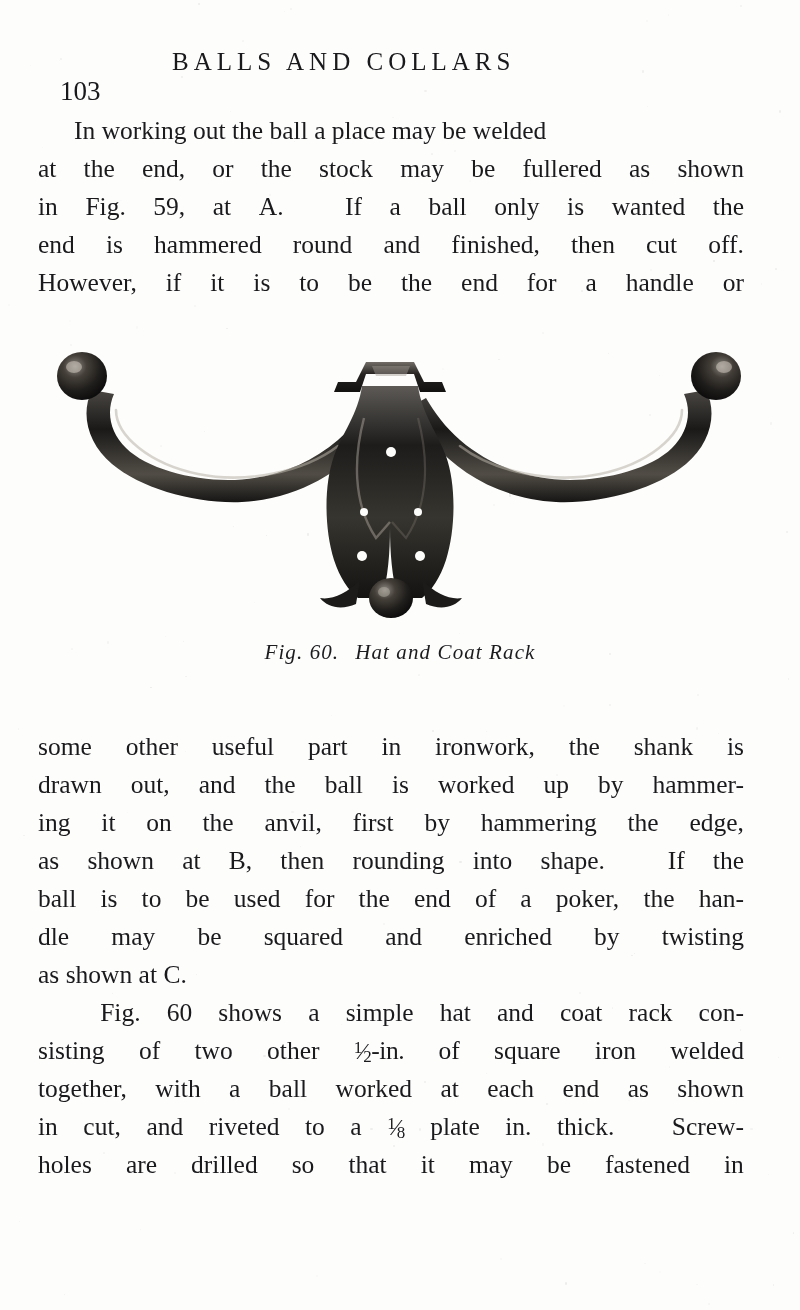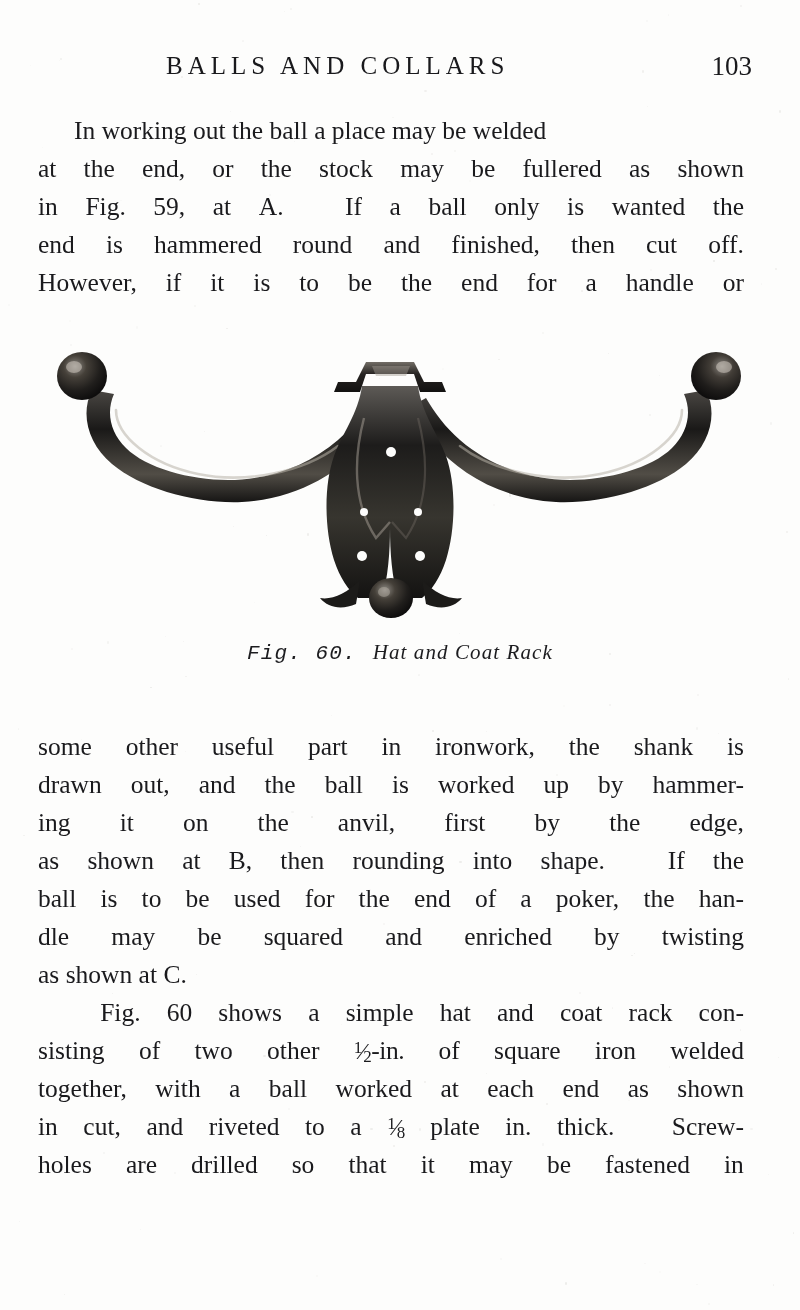--- a/index.html
+++ b/index.html
@@ -29,27 +29,28 @@
   .grain i {
     position: absolute;
     background: #b9b6b0;
     border-radius: 50%;
     display: block;
   }
 
   
   .runhead {
     position: absolute;
-    left: 54px;
+    left: 60px;
     right: 48px;
     top: 48px;
     height: 36px;
     display: flex;
-    align-items: center;
+    align-items: flex-start;
     justify-content: space-between;
+    flex-direction: column;
   }
   .runhead-title {
     font-size: 25px;
     letter-spacing: 5.0px;
     white-space: pre;
     margin-left: 112px;
     color: #19191c;
   }
   .folio {
     font-size: 27px;
@@ -115,21 +116,21 @@
     position: absolute;
     left: 0;
     right: 0;
     top: 640px;
     text-align: center;
     font-style: italic;
     font-size: 21px;
     letter-spacing: 1.1px;
     color: #1c1c1f;
   }
-  .caption .capnum { margin-right: 16px; font-family: Liberation Mono, monospace; }
+  .caption .capnum { margin-right: 16px; }
 </style>
 </head>
 <body>
 
 <div class="page">
 
   <div class="grain" id="grain">
       <i style="width: 1.66047px; height: 1.66047px; left: 382.872px; top: 923.02px; opacity: 0.2;"></i>
       <i style="width: 2.48499px; height: 2.48499px; left: 385.035px; top: 403.722px; opacity: 0.31;"></i>
       <i style="width: 2.44578px; height: 2.44578px; left: 695.649px; top: 727.214px; opacity: 0.25;"></i>
@@ -400,21 +401,21 @@
     </svg>
   </div>
 
   <div class="caption">
     <span class="capnum">Fig. 60.</span><span>Hat and Coat Rack</span>
   </div>
 
   <div class="textblock bot" id="body-bot">
       <div class="ln just"><span class="w">some</span><span class="w">other</span><span class="w">useful</span><span class="w">part</span><span class="w">in</span><span class="w">ironwork,</span><span class="w">the</span><span class="w">shank</span><span class="w">is</span></div>
       <div class="ln just"><span class="w">drawn</span><span class="w">out,</span><span class="w">and</span><span class="w">the</span><span class="w">ball</span><span class="w">is</span><span class="w">worked</span><span class="w">up</span><span class="w">by</span><span class="w">hammer-</span></div>
-      <div class="ln just"><span class="w">ing</span><span class="w">it</span><span class="w">on</span><span class="w">the</span><span class="w">anvil,</span><span class="w">first</span><span class="w">by</span><span class="w">the</span><span class="w">edge,</span></div>
+      <div class="ln just"><span class="w">ing</span><span class="w">it</span><span class="w">on</span><span class="w">the</span><span class="w">anvil,</span><span class="w">first</span><span class="w">by</span><span class="w">hammering</span><span class="w">the</span><span class="w">edge,</span></div>
       <div class="ln just"><span class="w">as</span><span class="w">shown</span><span class="w">at</span><span class="w">B,</span><span class="w">then</span><span class="w">rounding</span><span class="w">into</span><span class="w">shape.</span><span class="w"> </span><span class="w">If</span><span class="w">the</span></div>
       <div class="ln just"><span class="w">ball</span><span class="w">is</span><span class="w">to</span><span class="w">be</span><span class="w">used</span><span class="w">for</span><span class="w">the</span><span class="w">end</span><span class="w">of</span><span class="w">a</span><span class="w">poker,</span><span class="w">the</span><span class="w">han-</span></div>
       <div class="ln just"><span class="w">dle</span><span class="w">may</span><span class="w">be</span><span class="w">squared</span><span class="w">and</span><span class="w">enriched</span><span class="w">by</span><span class="w">twisting</span></div>
       <div class="ln flush"><span class="w">as </span><span class="w">shown </span><span class="w">at </span><span class="w">C.</span></div>
       <div class="ln just"><span class="ind"></span><span class="w">Fig.</span><span class="w">60</span><span class="w">shows</span><span class="w">a</span><span class="w">simple</span><span class="w">hat</span><span class="w">and</span><span class="w">coat</span><span class="w">rack</span><span class="w">con-</span></div>
       <div class="ln just"><span class="w">sisting</span><span class="w">of</span><span class="w">two</span><span class="w">other</span><span class="w frac"><span class="num">1</span><span class="sl">⁄</span><span class="den">2</span><span>-in.</span></span><span class="w">of</span><span class="w">square</span><span class="w">iron</span><span class="w">welded</span></div>
       <div class="ln just"><span class="w">together,</span><span class="w">with</span><span class="w">a</span><span class="w">ball</span><span class="w">worked</span><span class="w">at</span><span class="w">each</span><span class="w">end</span><span class="w">as</span><span class="w">shown</span></div>
       <div class="ln just"><span class="w">in</span><span class="w">cut,</span><span class="w">and</span><span class="w">riveted</span><span class="w">to</span><span class="w">a</span><span class="w frac"><span class="num">1</span><span class="sl">⁄</span><span class="den">8</span></span><span class="w">plate</span><span class="w">in.</span><span class="w">thick.</span><span class="w"> </span><span class="w">Screw-</span></div>
       <div class="ln just"><span class="w">holes</span><span class="w">are</span><span class="w">drilled</span><span class="w">so</span><span class="w">that</span><span class="w">it</span><span class="w">may</span><span class="w">be</span><span class="w">fastened</span><span class="w">in</span></div>
     </div>

